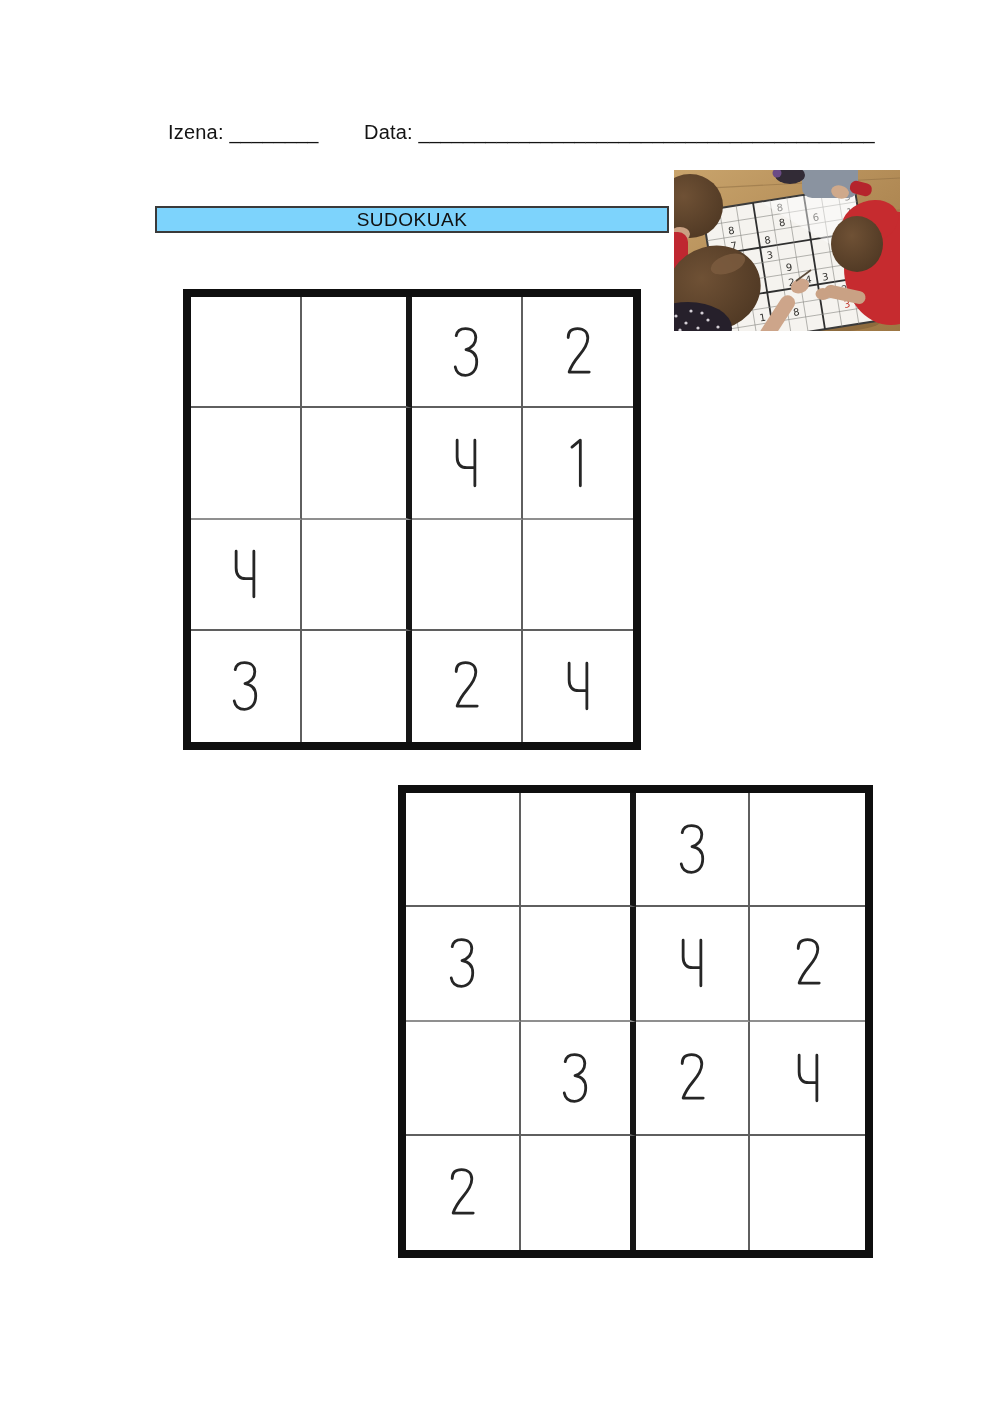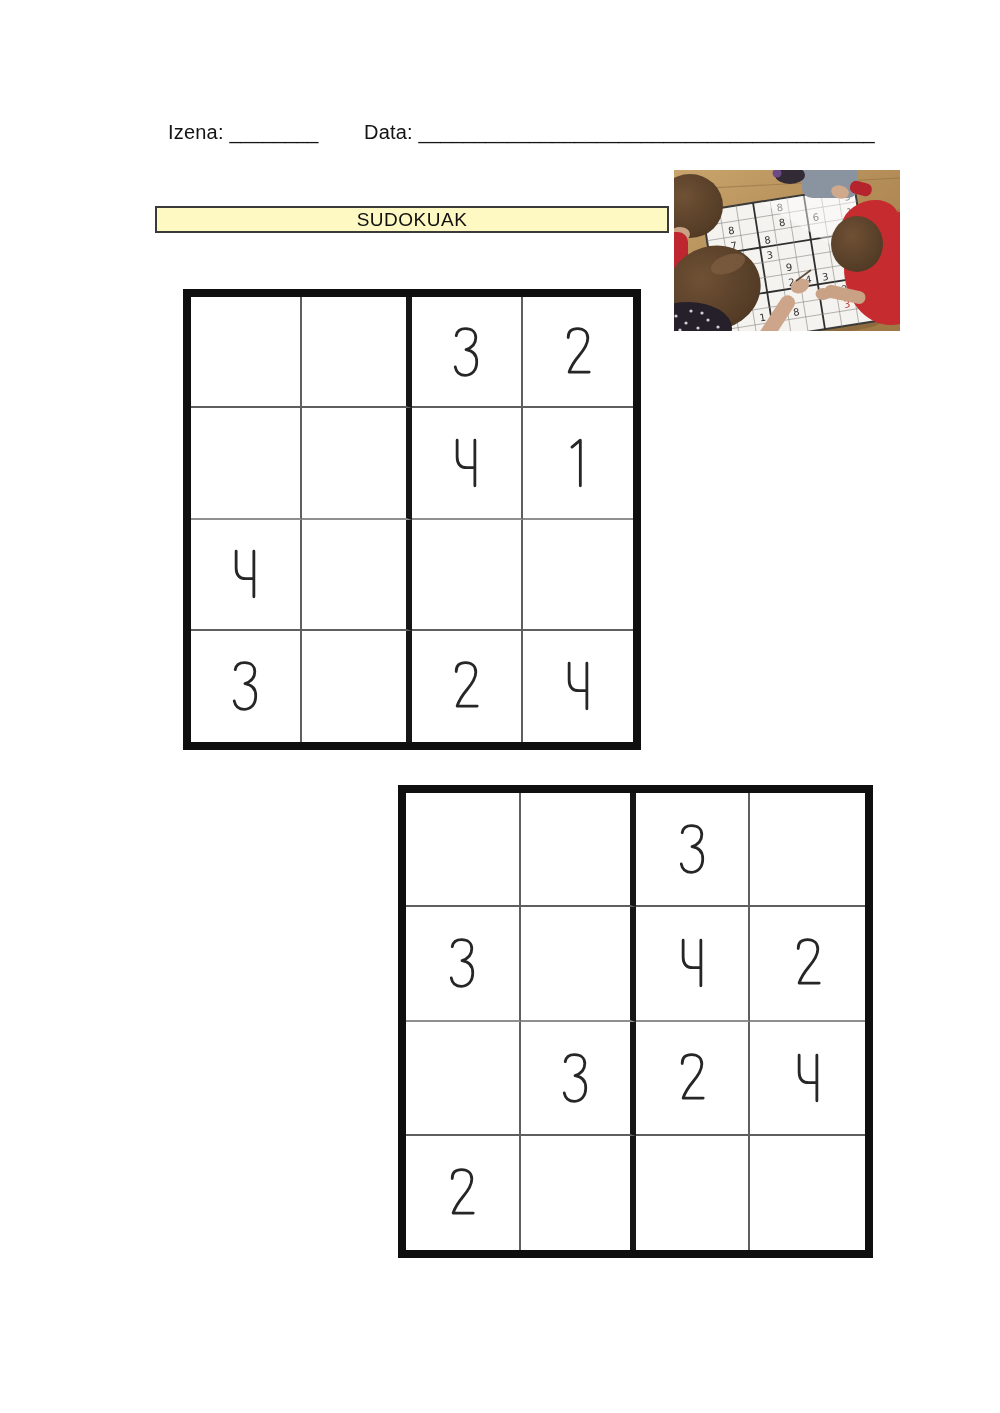--- a/index.html
+++ b/index.html
@@ -10,21 +10,21 @@
   
   .hdr{position:absolute;top:121px;font-size:20px;letter-spacing:0.2px;color:#141414;white-space:nowrap;}
   #name-group{left:145px;}
   #date-group{left:341px;}
   .hdr .blank{letter-spacing:0;}
   
   .title-box{
     position:absolute;left:132px;top:206px;width:514px;height:27px;
     border:2px solid #3a3a3a;box-sizing:border-box;
     display:flex;align-items:center;justify-content:center;
-    font-size:19px;color:#101010;letter-spacing:0.5px;background:#fef9c3;
+    font-size:19px;color:#101010;letter-spacing:0.5px;background:#7dd3fc;
   }
   
   .photo{position:absolute;left:651px;top:170px;width:226px;height:161px;display:block;}
   .pnums text{font-family:"DejaVu Sans",sans-serif;font-size:10px;fill:#33322f;text-anchor:middle;}
   .pnums text.red{fill:#c3392f;}
   
   .sudoku-grid{
     position:absolute;box-sizing:border-box;background:#fff;
     border:8px solid #0f0f0f;
     display:grid;grid-template-columns:repeat(4,1fr);grid-template-rows:repeat(4,1fr);

